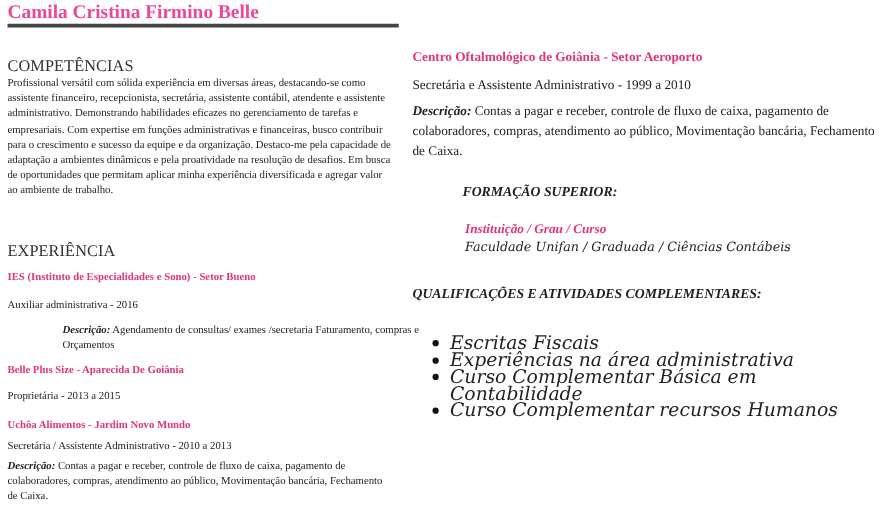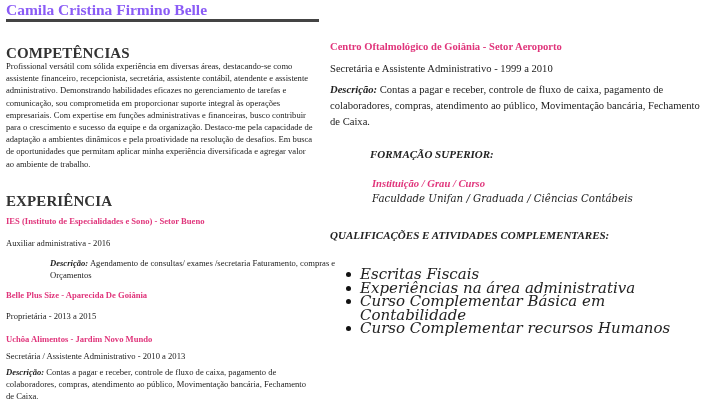--- a/index.html
+++ b/index.html
@@ -1,21 +1,21 @@
 <!DOCTYPE html>
 <html><head>
 <meta charset="utf-8">
 <style>
   html, body { margin:0; padding:0; background:#ffffff; }
   body { width:710px; height:405px; overflow:hidden; position:relative; font-family:"Liberation Serif", serif; color:#222; }
   .col-left { position:absolute; left:6px; top:0; width:315px; }
   .col-right { position:absolute; left:330px; top:0; width:375px; }
-  .name { font-size:15.5px; font-weight:bold; color:#8b5cf6; margin:0; padding-top:1px; line-height:18px; }
+  .name { font-size:15.5px; font-weight:bold; color:#ec4899; margin:0; padding-top:1px; line-height:18px; }
   .name-rule { height:3px; background:#444; width:313px; margin-top:0px; }
-  .section-title { font-size:15px; font-weight:bold; color:#333; letter-spacing:0.1px; }
+  .section-title { font-size:13px; font-weight:normal; color:#333; letter-spacing:0.1px; }
   .para { font-size:8.6px; line-height:12.2px; color:#222; }
   .pink { color:#e0357b; font-weight:bold; }
   .small { font-size:8.6px; line-height:12.2px; }
   .r-body { font-size:10.6px; line-height:16px; color:#222; }
   .r-head { font-size:11px; font-weight:bold; font-style:italic; color:#222; }
   .ital { font-style:italic;margin-left:42px; }
   ul.qual { margin:0; padding:0; list-style:none; }
   ul.qual li { position:relative; padding-left:30px; font-size:15px; line-height:13.5px; font-style:italic; font-family:"DejaVu Serif", serif; color:#222; }
   ul.qual li .dot { position:absolute; left:16px; top:4px; width:5px; height:5px; border-radius:50%; background:#111; }
   .abs { position:absolute; }
@@ -25,21 +25,20 @@
 
 <div class="col-left">
   <h1 class="name">Camila Cristina Firmino Belle</h1>
   <div class="name-rule"></div>
 
   <div class="abs section-title" style="top:45px;left:0;">COMPETÊNCIAS</div>
   <div class="abs para" style="top:60px;left:0;width:320px;">
     <div>Profissional versátil com sólida experiência em diversas áreas, destacando-se como</div>
     <div>assistente financeiro, recepcionista, secretária, assistente contábil, atendente e assistente</div>
     <div>administrativo. Demonstrando habilidades eficazes no gerenciamento de tarefas e</div>
-    <div>comunicação, sou comprometida em proporcionar suporte integral às operações</div>
     <div>empresariais. Com expertise em funções administrativas e financeiras, busco contribuir</div>
     <div>para o crescimento e sucesso da equipe e da organização. Destaco-me pela capacidade de</div>
     <div>adaptação a ambientes dinâmicos e pela proatividade na resolução de desafios. Em busca</div>
     <div>de oportunidades que permitam aplicar minha experiência diversificada e agregar valor</div>
     <div>ao ambiente de trabalho.</div>
   </div>
 
   <div class="abs section-title" style="top:193px;left:0;">EXPERIÊNCIA</div>
 
   <div class="abs small pink" style="top:215px;left:0;">IES (Instituto de Especialidades e Sono) - Setor Bueno</div>

